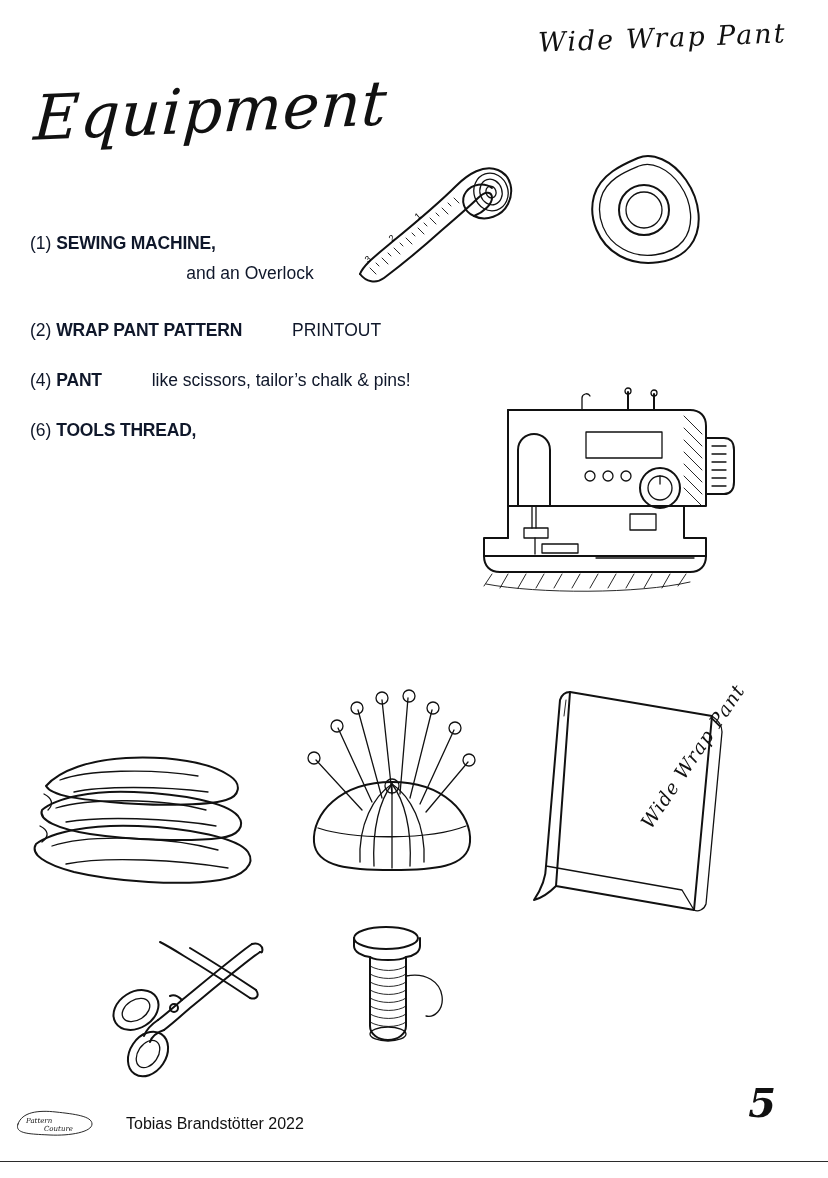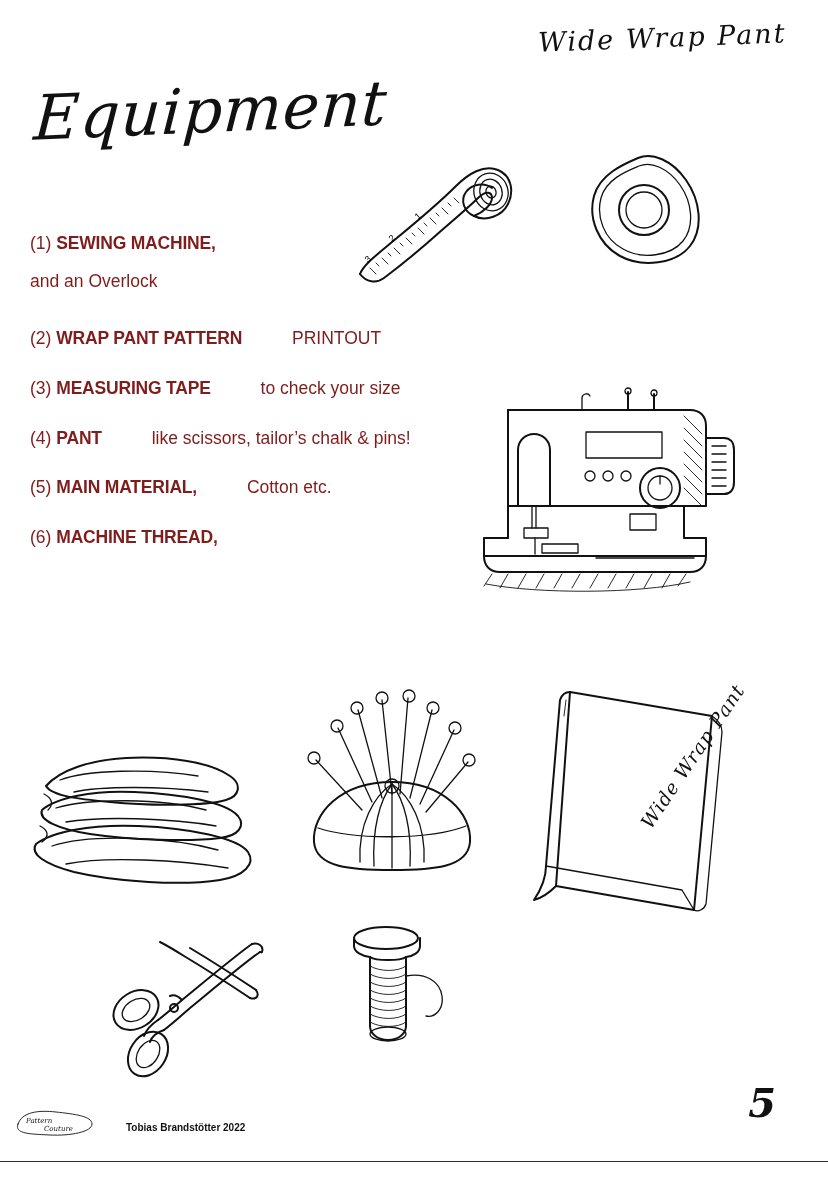--- a/index.html
+++ b/index.html
@@ -52,50 +52,51 @@
   .list {
     position: absolute;
     left: 30px;
     top: 232px;
     width: 440px;
   }
   .list-item {
     font-size: 17.5px;
     line-height: 1.35;
     margin-bottom: 26px;
-    color: #7f1d1d;
+    color: #0f172a;
   }
   .list-item .num { font-weight: 400; }
   .list-item .strong {
     font-weight: 700;
     letter-spacing: -0.2px;
   }
   .list-item .rest { font-weight: 400; margin-left: 45px; }
   .subline {
     font-size: 17.5px;
-    margin-top: 14px;
+    margin-top: 6px;
     font-weight: 400;
+    text-align: center;
   }
   .item-1 { margin-bottom: 34px; }
 
   
   .footer-logo {
     position: absolute;
     left: 12px;
     bottom: 40px;
     width: 86px;
     height: 30px;
   }
   .footer-logo svg { display: block; }
   .footer-credit {
     position: absolute;
     left: 126px;
     bottom: 45px;
-    font-size: 10px;
-    font-weight: 700;
+    font-size: 16px;
+    font-weight: 400;
     color: #111;
   }
   .page-number {
     position: absolute;
     right: 52px;
     bottom: 52px;
     font-family: "DejaVu Serif", serif;
     font-style: italic;
     font-weight: 700;
     font-size: 40px;
@@ -173,38 +174,30 @@
       <span class="num">(1)</span>
       <span class="strong">SEWING MACHINE,</span><span class="rest"></span>
       <div class="subline">and an Overlock</div>
     </div>
 
     <div class="list-item">
       <span class="num">(2)</span>
       <span class="strong">WRAP PANT PATTERN</span><span class="rest"> PRINTOUT</span>
     </div>
 
-    <div class="list-item">
-      <span class="num">(3)</span>
-      <span class="strong">MEASURING TAPE</span><span class="rest"> to check your size</span>
-    </div>
 
     <div class="list-item">
       <span class="num">(4)</span>
       <span class="strong">PANT</span><span class="rest"> like scissors, tailor’s chalk &amp; pins!</span>
     </div>
 
-    <div class="list-item">
-      <span class="num">(5)</span>
-      <span class="strong">MAIN MATERIAL,</span><span class="rest"> Cotton etc.</span>
-    </div>
 
     <div class="list-item">
       <span class="num">(6)</span>
-      <span class="strong">MACHINE THREAD,</span><span class="rest"></span>
+      <span class="strong">TOOLS THREAD,</span><span class="rest"></span>
     </div>
 
   </div>
 
   <div class="ill tape">
     <svg width="180" height="150" viewBox="0 0 180 150">
       <path class="stroke" d="M8 132 C 12 122, 26 112, 40 100 C 62 82, 86 62, 104 44 C 116 32, 132 22, 146 28 C 160 34, 162 50, 156 62 C 150 74, 134 80, 122 74"></path>
       <path class="stroke" d="M8 132 C 14 140, 24 142, 32 136 C 48 124, 70 106, 90 88 C 104 76, 118 64, 126 56 C 134 48, 140 50, 140 56 C 140 62, 132 70, 122 74"></path>
       <path class="stroke" d="M122 74 C 112 70, 108 58, 114 50 C 120 42, 132 40, 140 46"></path>
       <ellipse class="stroke-thin" cx="139" cy="50" rx="17" ry="19" transform="rotate(-18 139 50)"></ellipse>

